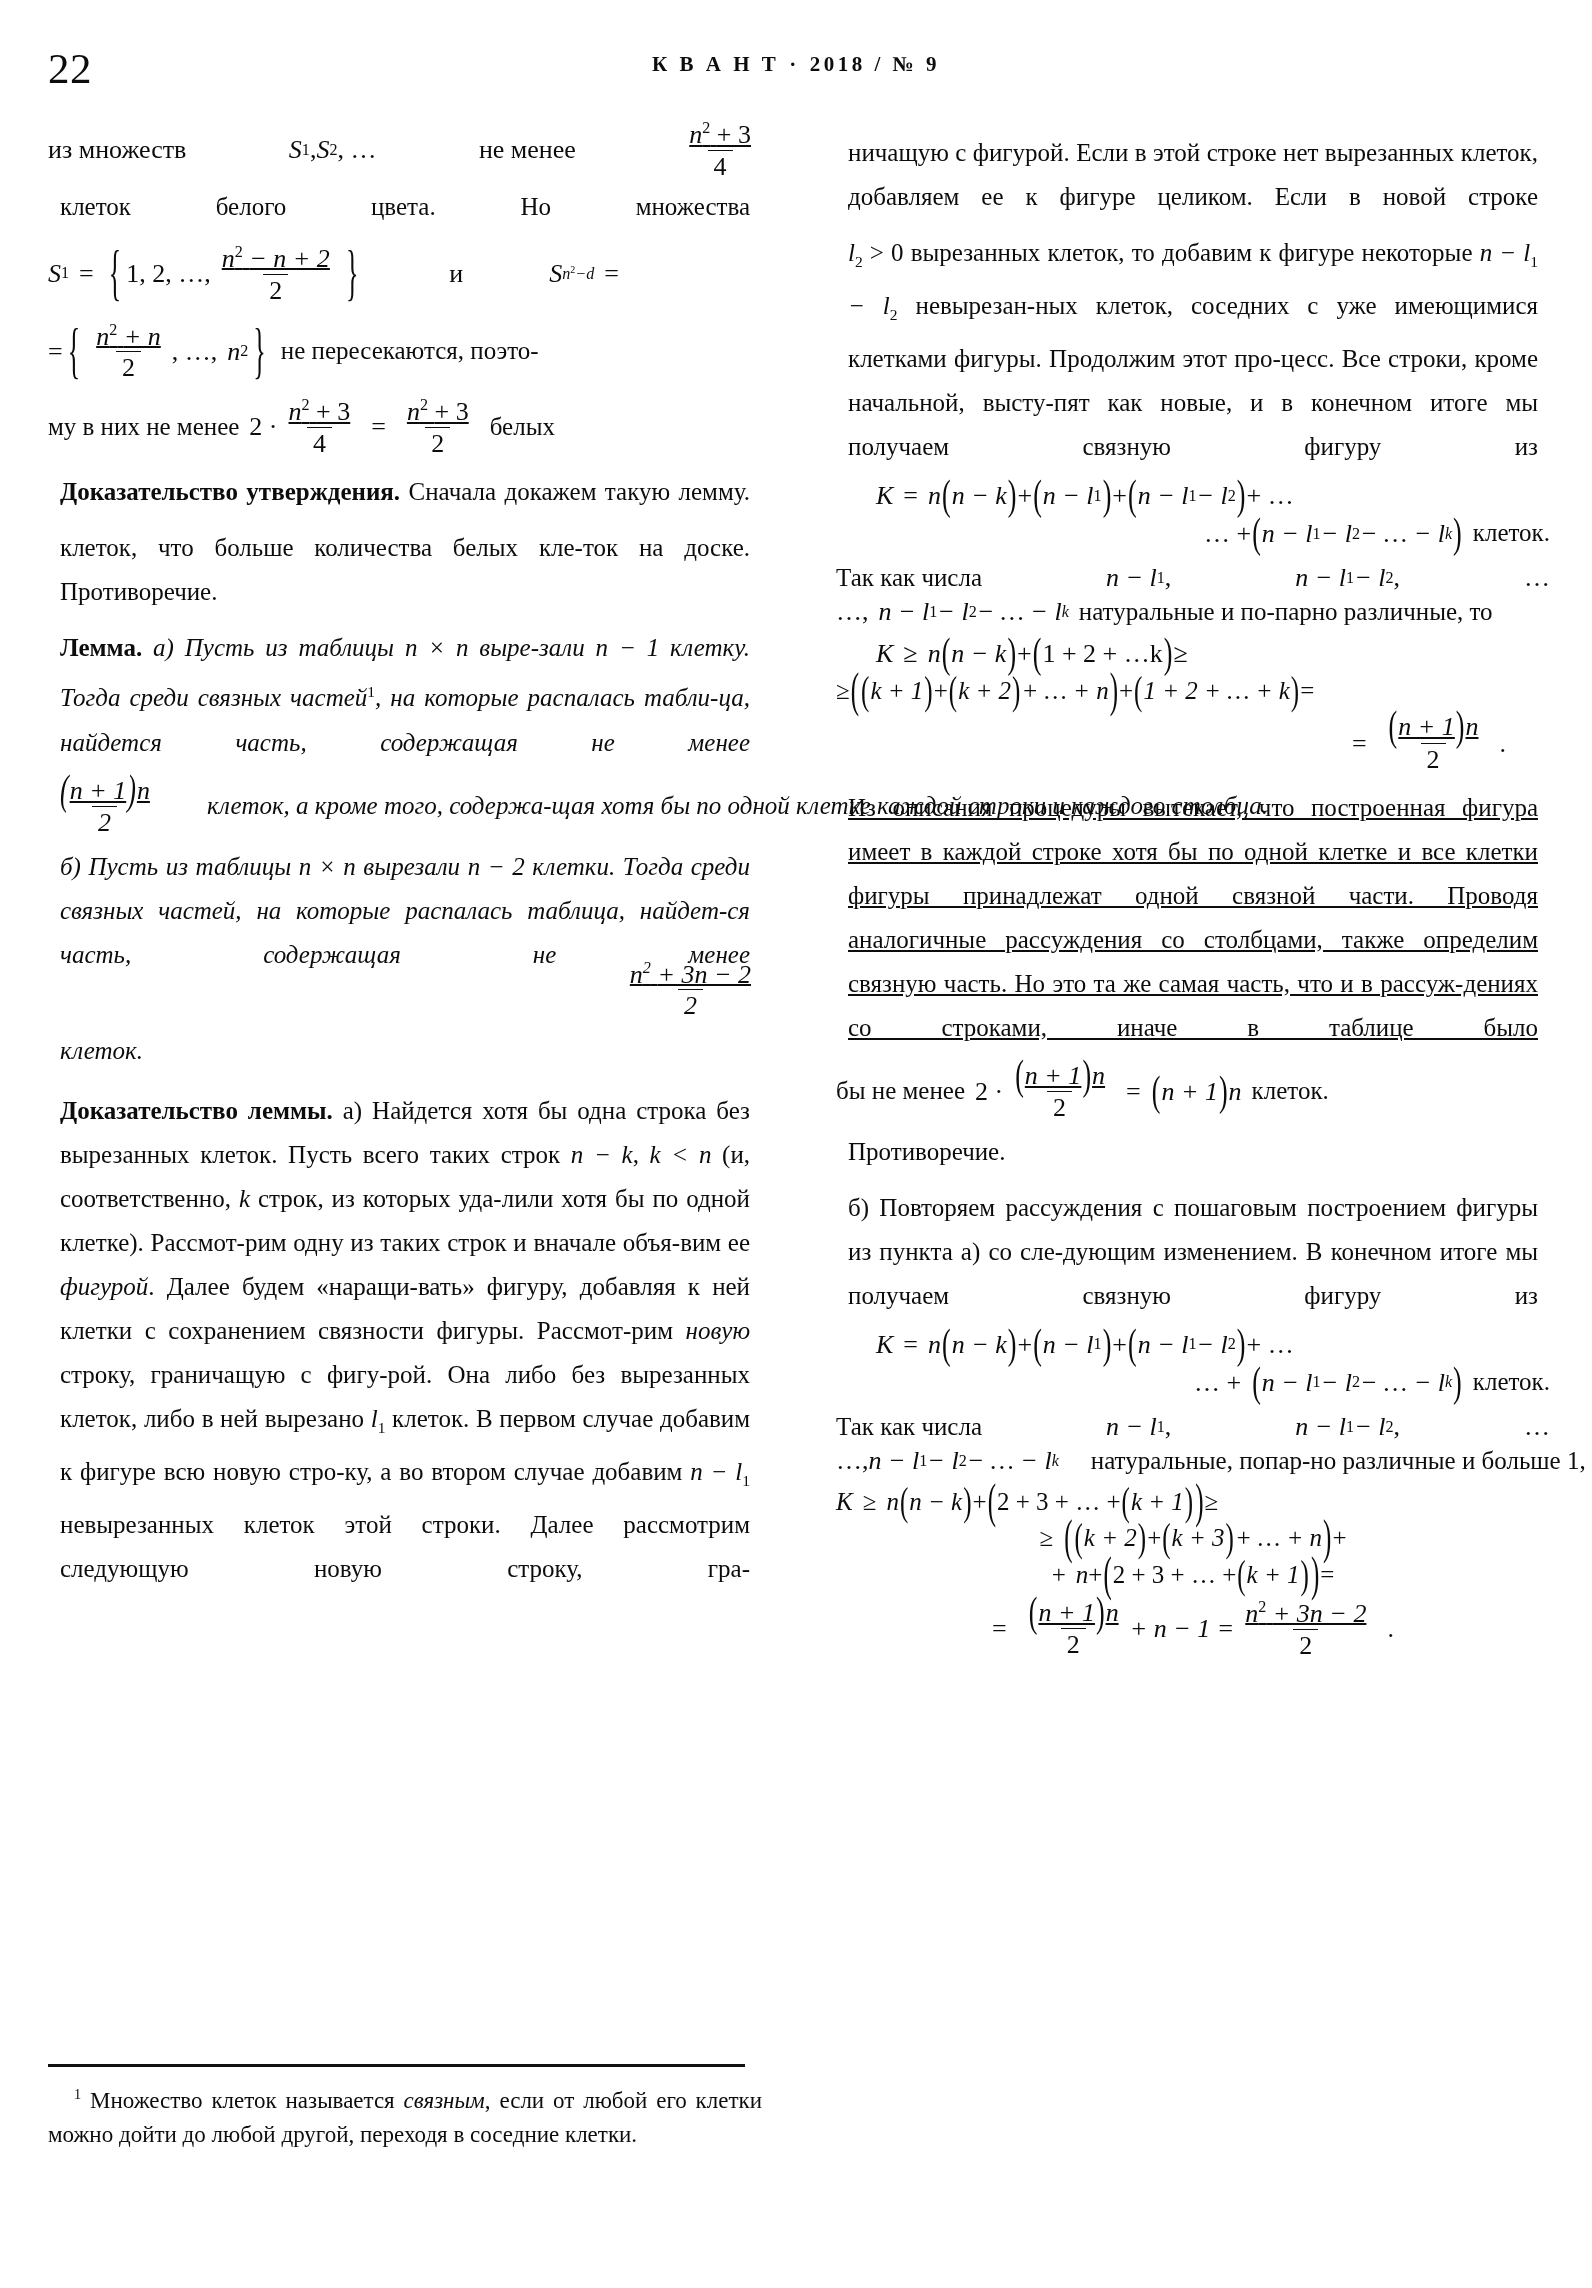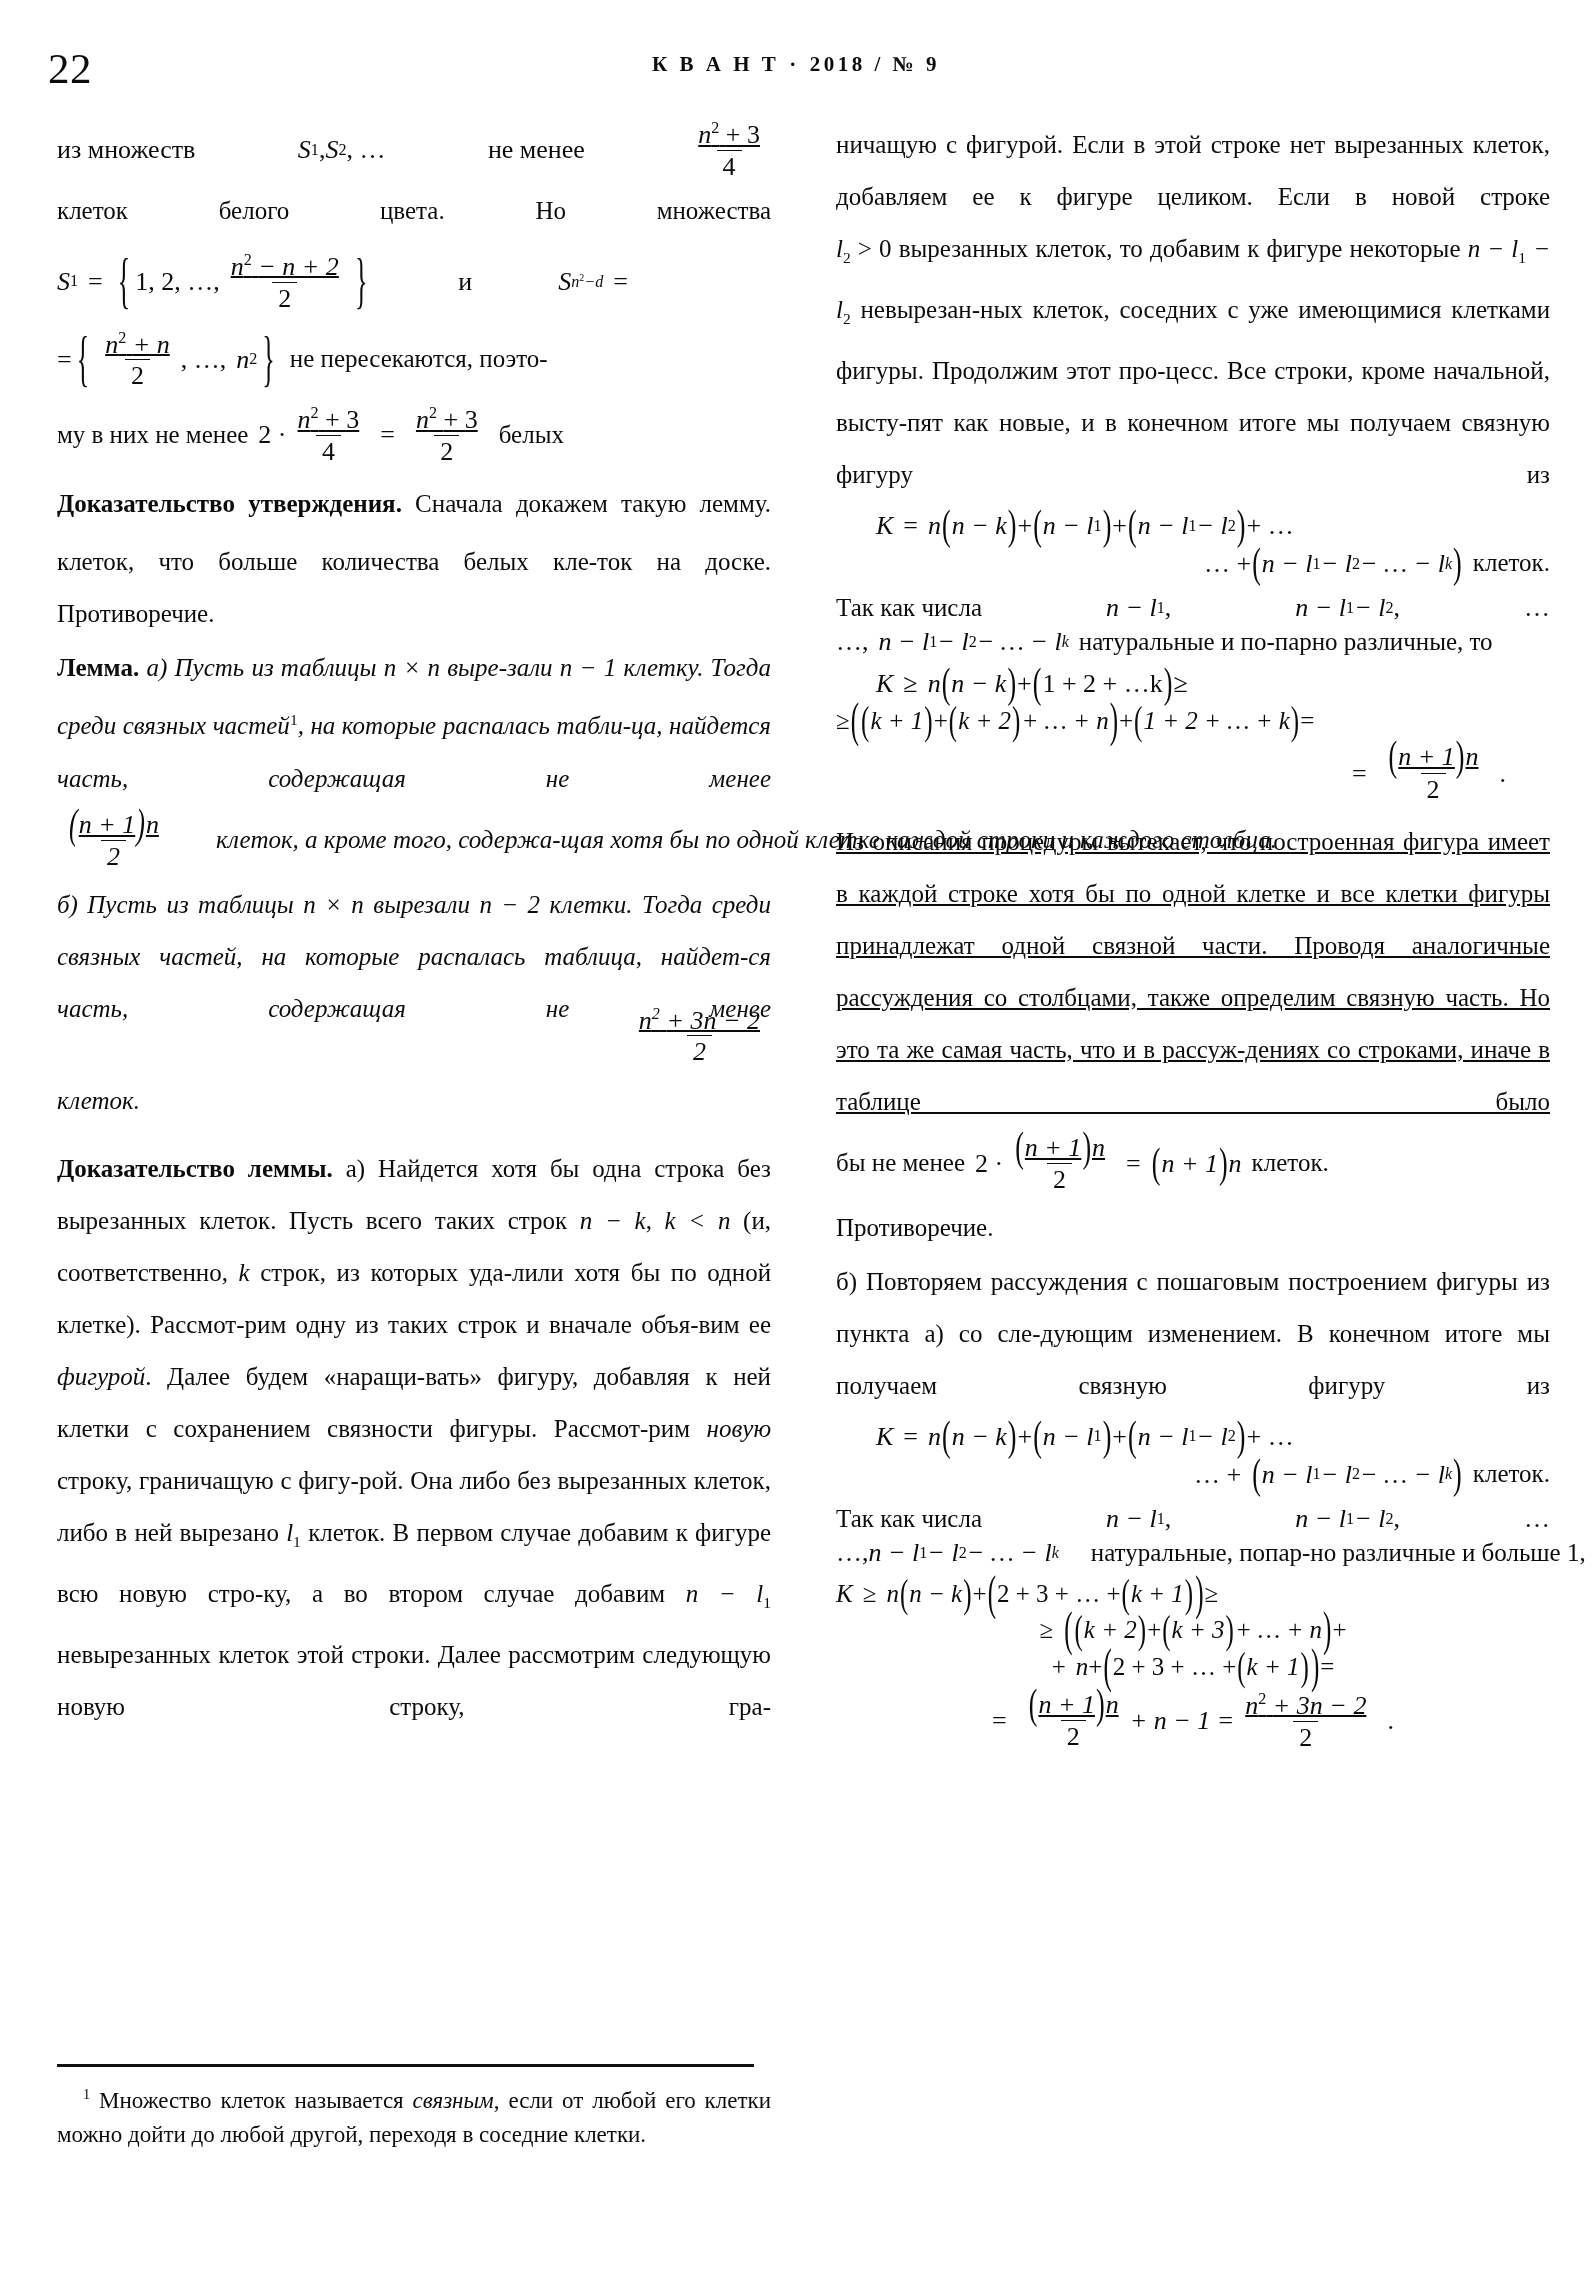--- a/index.html
+++ b/index.html
@@ -57,27 +57,27 @@
     top: 119px;
     left: 48px;
     width: 1502px;
     height: 2119px;
   }
   .col {
     position: absolute;
     top: 0;
     width: 714px;
   }
-  .col-left  { left: 9px; }
+  .col-left  { left: 0; }
   .col-right { left: 788px; }
 
   p.body {
-    margin: 0;
+    margin: 12px;
     font-size: 25px;
-    line-height: 52px;
+    line-height: 44px;
     text-align: justify;
     text-align-last: left;
     hyphens: manual;
   }
   p.body.jl { text-align-last: justify; }
 
   .bold  { font-weight: bold; }
   .ital  { font-style: italic; }
   .mi    { font-style: italic; font-family: "Liberation Serif", serif; }
 

